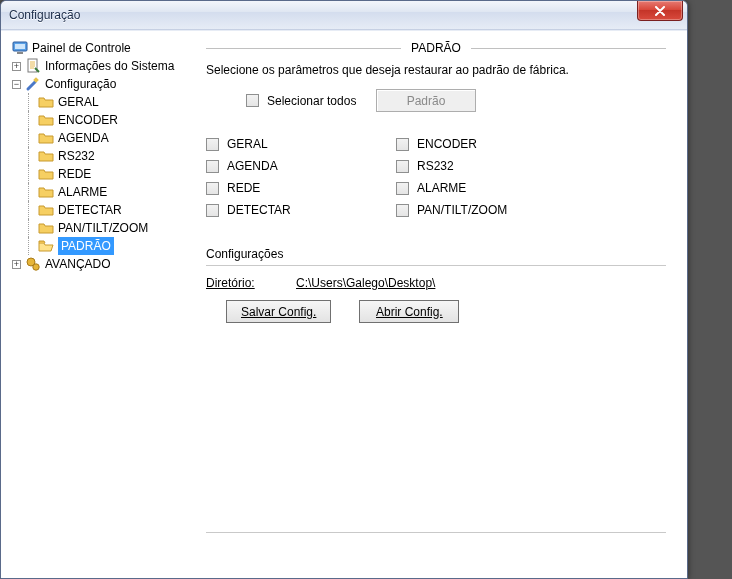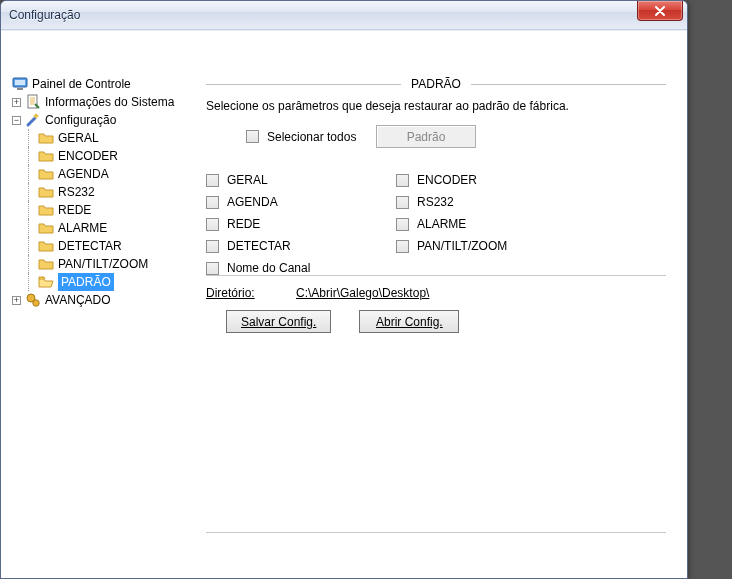--- a/index.html
+++ b/index.html
@@ -47,21 +47,20 @@
   }
   .close-btn {
     background: linear-gradient(#e67a72,#d9483b 45%,#c33327 46%,#d94a3d);
     box-shadow: inset 0 0 0 1px rgba(255,255,255,.3);
   }
   .close-btn svg { width:12px; height:10px; }
   .content {
     position:absolute; left:7px; top:34px; right:7px; bottom:7px;
     display:flex;
     background:#fff;
-    margin-top:36px;
   }
   
   .tree {
     width:188px;
     border-right:1px solid #fff;
     padding: 4px 2px;
     overflow:hidden;
   }
   .tree-row {
     display:flex; align-items:center;
@@ -364,30 +363,27 @@
 
         <div class="cell">
             <span class="cb"></span>
             <span>DETECTAR</span>
           </div>
         <div class="cell">
             <span class="cb"></span>
             <span>PAN/TILT/ZOOM</span>
           </div>
 
-        <div class="cell">
-            <span class="cb"></span>
-            <span>Nome do Canal</span>
-          </div>
-      </div>
-
+      </div>
+
+      <div class="group-label">Configurações</div>
       <div class="group-box">
         <div class="dir-row">
           <span class="lab">Diretório:</span>
-          <span>C:\Abrir\Galego\Desktop\</span>
+          <span>C:\Users\Galego\Desktop\</span>
         </div>
         <div class="btn-row">
           <button class="btn-win">Salvar Config.</button>
           <button class="btn-win">Abrir Config.</button>
         </div>
       </div>
 
       <div class="bottom-line"></div>
 
     </div>

